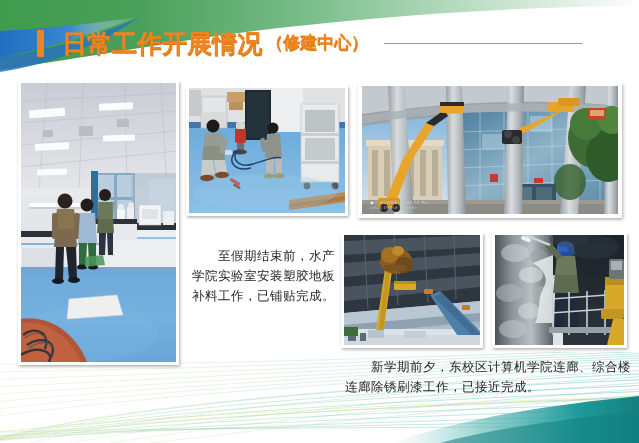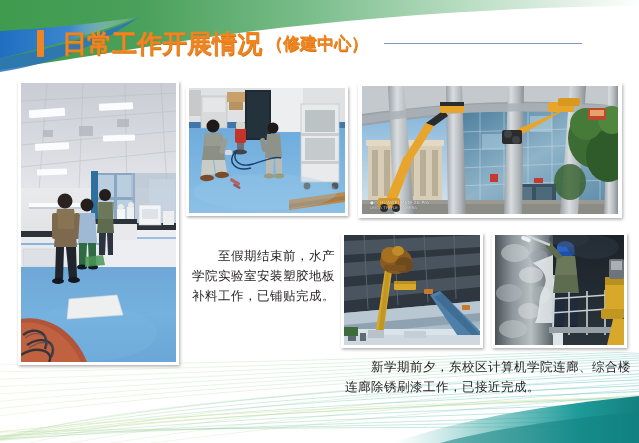--- a/index.html
+++ b/index.html
@@ -53,21 +53,21 @@
     font-size: 25px;
     font-weight: bold;
     color: #ef8522;
     letter-spacing: 0px;
     line-height: 1;
     white-space: nowrap;
     text-shadow: 0.5px 0.5px 0 #d6740f;
   }
   .title-sub {
     margin-left: 4px;
-    font-family: Liberation Sans, sans-serif;
+    font-family: Liberation Mono, monospace;
     font-size: 17px;
     font-weight: bold;
     color: #ef8522;
     line-height: 1;
     white-space: nowrap;
     text-shadow: 0.5px 0.5px 0 #d6740f;
   }
   .title-rule {
     margin-left: 16px;
     height: 1px;

